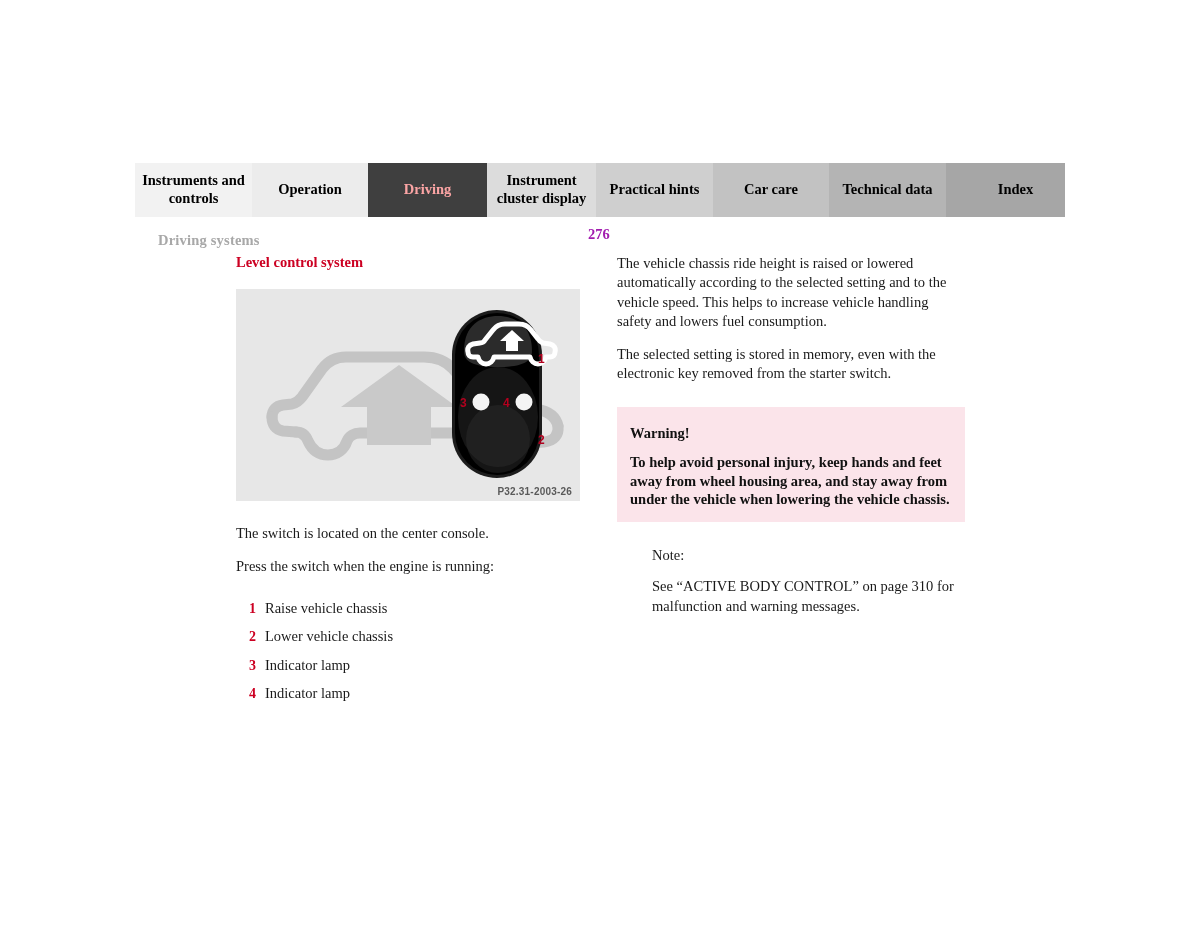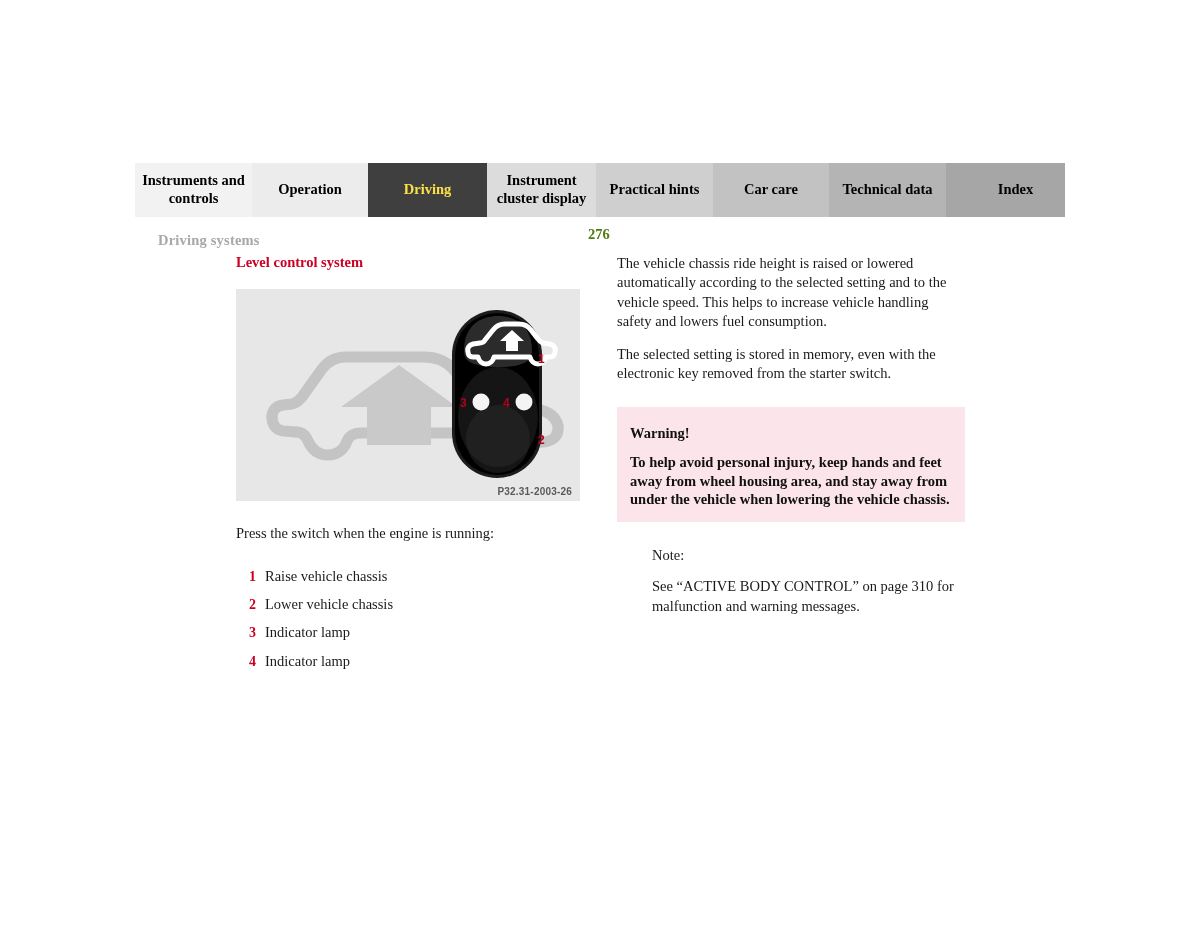--- a/index.html
+++ b/index.html
@@ -43,40 +43,40 @@
     font-weight: bold;
     font-size: 14.5px;
     line-height: 1.22;
     color: #000000;
     box-sizing: border-box;
     padding: 0 4px;
     cursor: pointer;
     user-select: none;
   }
   .tab.active {
-    color: #fde047;
+    color: #fca5a5;
   }
 
   
   .running-head {
     position: absolute;
     left: 158px;
     top: 232px;
     font-size: 14.5px;
     font-weight: bold;
     color: #a8a8a8;
     letter-spacing: 0.2px;
   }
   .page-number {
     position: absolute;
     left: 588px;
     top: 226px;
     font-size: 14.5px;
     font-weight: bold;
-    color: #4d7c0f;
+    color: #a21caf;
   }
 
   
   .col-left {
     position: absolute;
     left: 236px;
     top: 254px;
     width: 344px;
   }
   .section-title {
@@ -305,20 +305,21 @@
 
         <text x="302" y="74" font-family="Liberation Sans, DejaVu Sans, sans-serif" font-size="12" font-weight="bold" fill="#b3001e">1</text>
         <text x="302" y="155" font-family="Liberation Sans, DejaVu Sans, sans-serif" font-size="12" font-weight="bold" fill="#b3001e">2</text>
         <text x="224" y="118" font-family="Liberation Sans, DejaVu Sans, sans-serif" font-size="12" font-weight="bold" fill="#b3001e">3</text>
         <text x="267" y="118" font-family="Liberation Sans, DejaVu Sans, sans-serif" font-size="12" font-weight="bold" fill="#b3001e">4</text>
       </svg>
       <div class="fig-caption">P32.31-2003-26</div>
     </div>
 
     <div class="left-text">
+      <p class="body-para">The switch is located on the center console.</p>
       <p class="body-para">Press the switch when the engine is running:</p>
     </div>
 
     <ul class="legend">
       <li class="legend-item">
         <span class="legend-num">1</span>
         <span class="legend-label">Raise vehicle chassis</span>
       </li>
       <li class="legend-item">
         <span class="legend-num">2</span>

